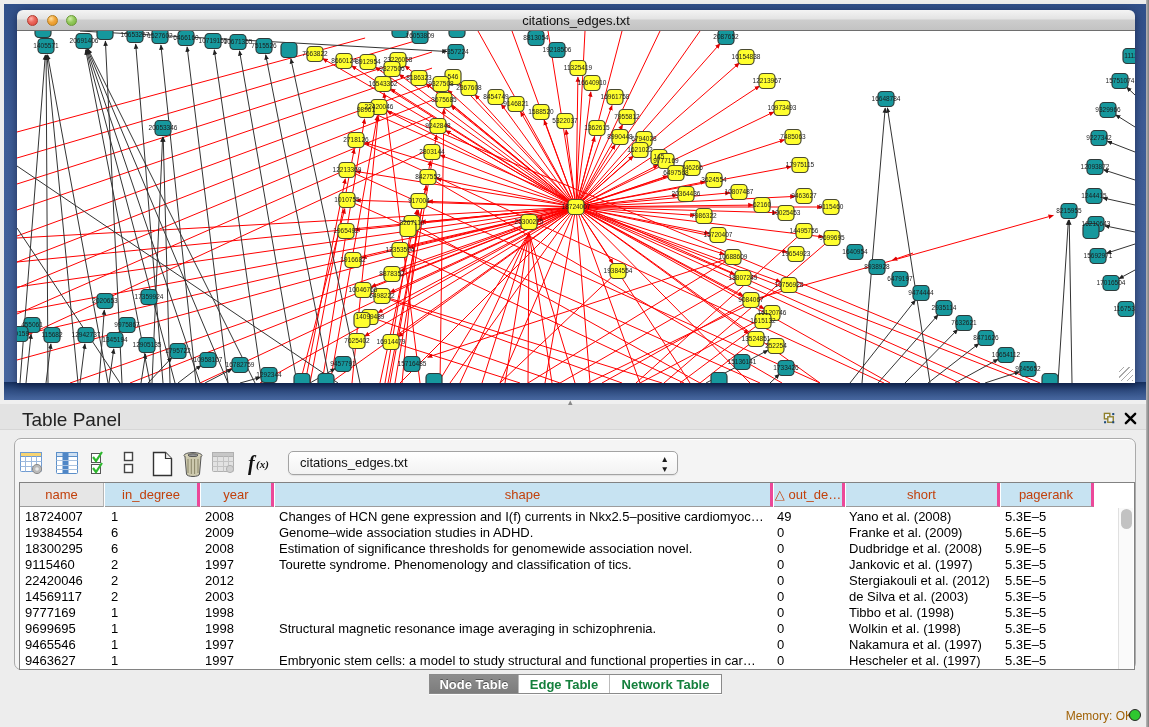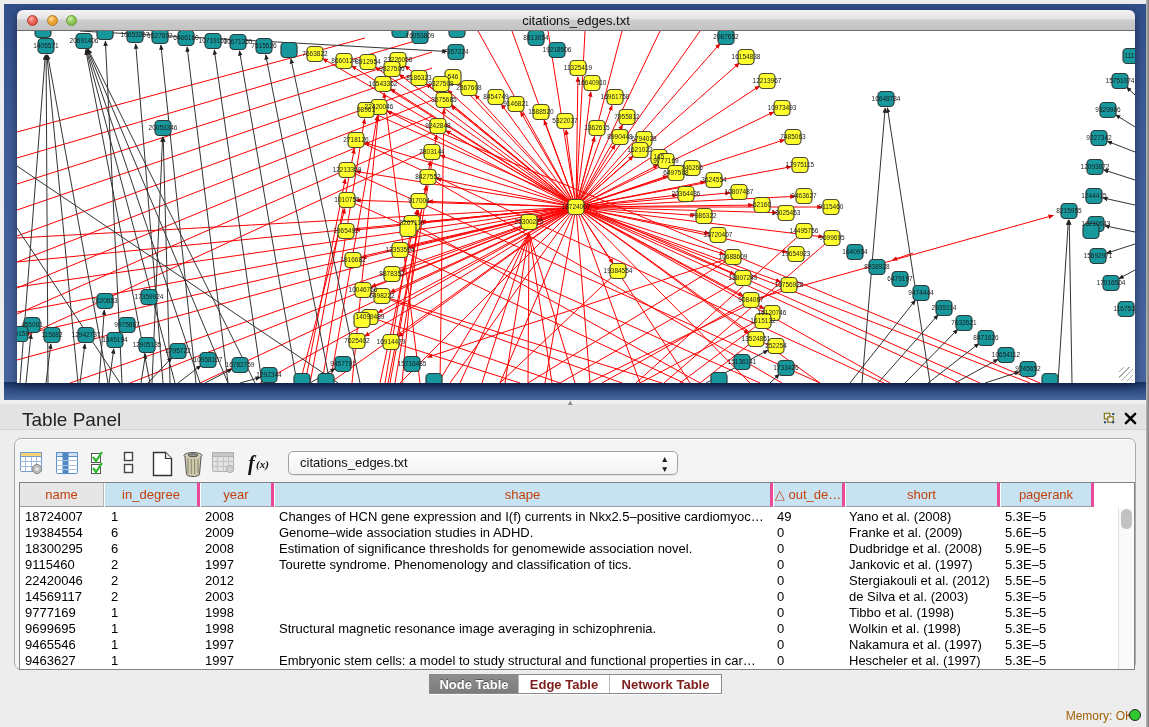--- a/index.html
+++ b/index.html
@@ -36,21 +36,21 @@
 .th{position:absolute;top:0;height:24px;text-align:center;line-height:24px;background:#c7e3f2;border-right:3px solid #ec4899;border-bottom:1px solid #9c9c9c}
 #tbody{position:absolute;left:0;top:26px;width:1100px;height:162px;overflow:hidden;font-size:13px;color:#000}
 .tr{position:relative;height:16px;line-height:16px;white-space:nowrap}
 .tr div{position:absolute;top:0;height:16px;overflow:hidden}
 .c0{left:5px;width:80px}.c1{left:91px;width:85px}.c2{left:185px;width:70px}
 .c3{left:259px;width:497px}.c4{left:757px;width:60px}.c5{left:829px;width:152px}.c6{left:985px;width:90px}
 #sbar{position:absolute;right:1px;top:25px;width:15px;height:161px;background:#fafafa;border-left:1px solid #e0e0e0}
 #sthumb{position:absolute;left:2px;top:1px;width:11px;height:20px;background:#c2c2c2;border-radius:6px}
 #tabs{position:absolute;left:429px;top:674px;height:20px;display:flex;font-size:13px;font-weight:bold;
  border:1px solid #8a8a8a;border-radius:0;overflow:hidden;background:#fff;box-shadow:0 1px 0 rgba(255,255,255,.8)}
-#tabs div{line-height:19px;color:#7f1d1d;text-align:center;white-space:nowrap}
+#tabs div{line-height:19px;color:#15803d;text-align:center;white-space:nowrap}
 #tabs .sel{background:linear-gradient(180deg,#8d8d8d,#7c7c7c);color:#fff;text-shadow:0 -1px 0 #555}
 #tabs .mid{border-left:1px solid #bbb;border-right:1px solid #bbb}
 #mem{position:absolute;right:16px;top:709px;font-size:12px;color:#a16207}
 #memdot{position:absolute;right:8px;top:709px;width:12px;height:12px;border-radius:50%;background:#2fc82f;border:1.5px solid #2a2a2a}
 #redge{position:absolute;right:0;top:0;width:3px;height:727px;background:linear-gradient(90deg,#b9b9b9,#7d7d7d)}
 #ticon{position:absolute;left:1102px;top:411px;width:15px;height:15px}
 #xicon{position:absolute;left:1124px;top:412px;width:13px;height:13px}
 </style></head><body>
 <div id="blue"></div>
 <div id="bluebottom"></div>

